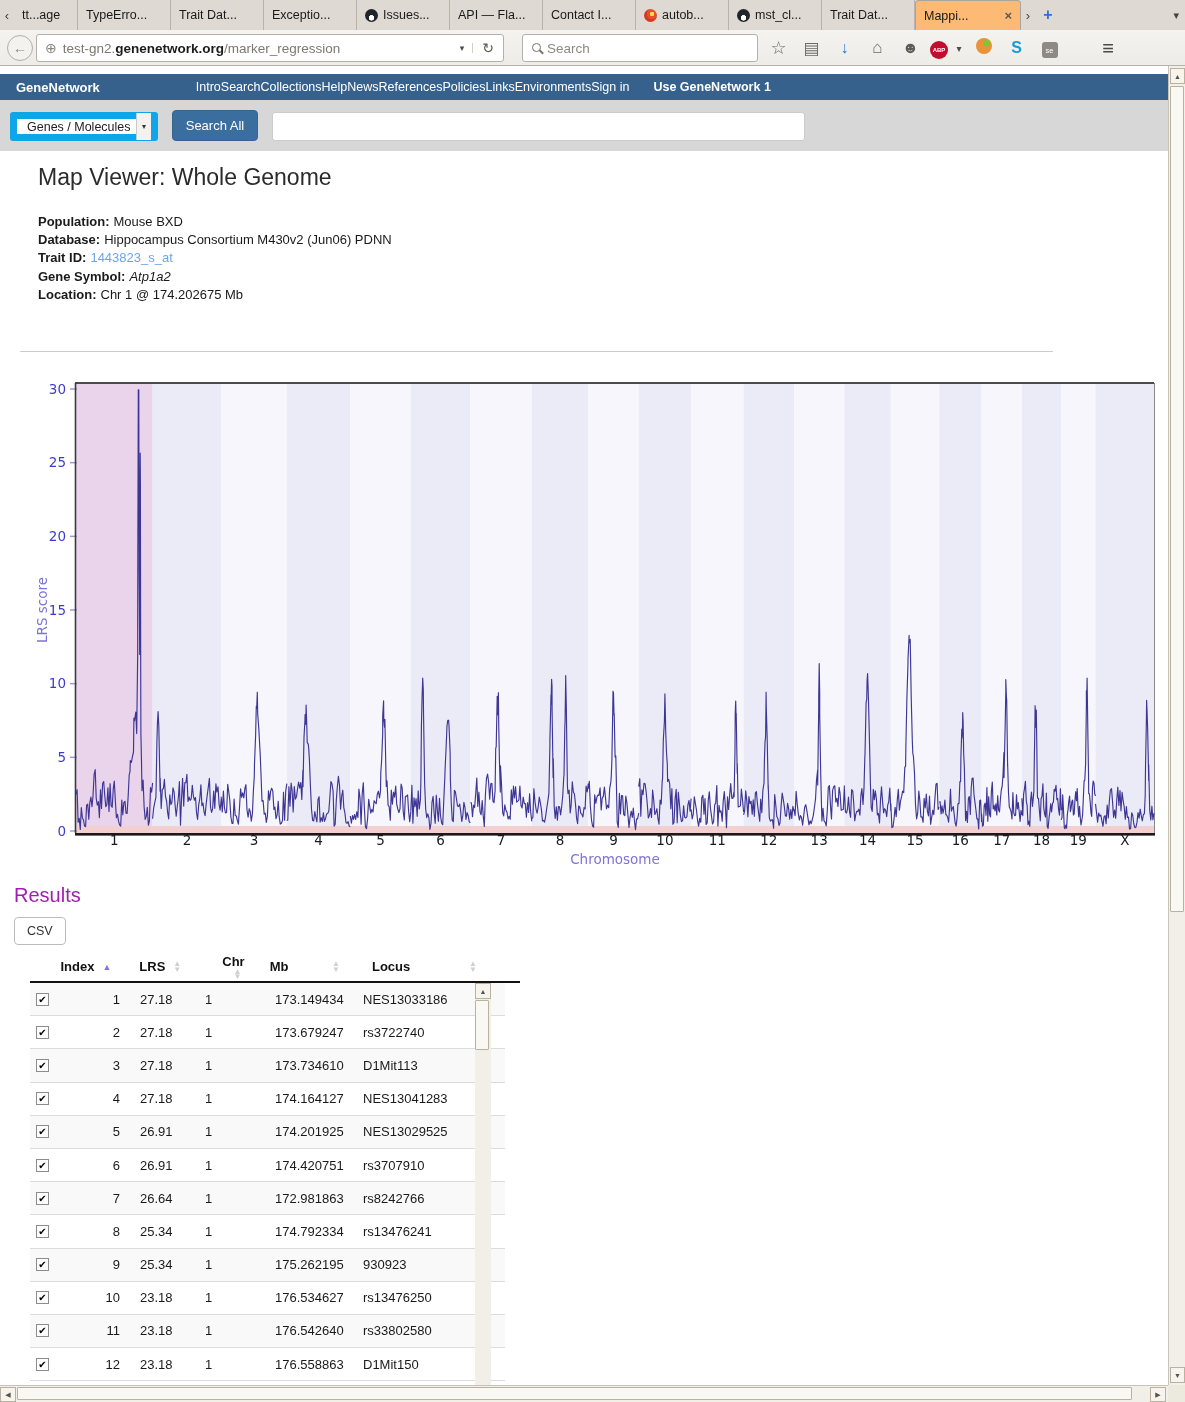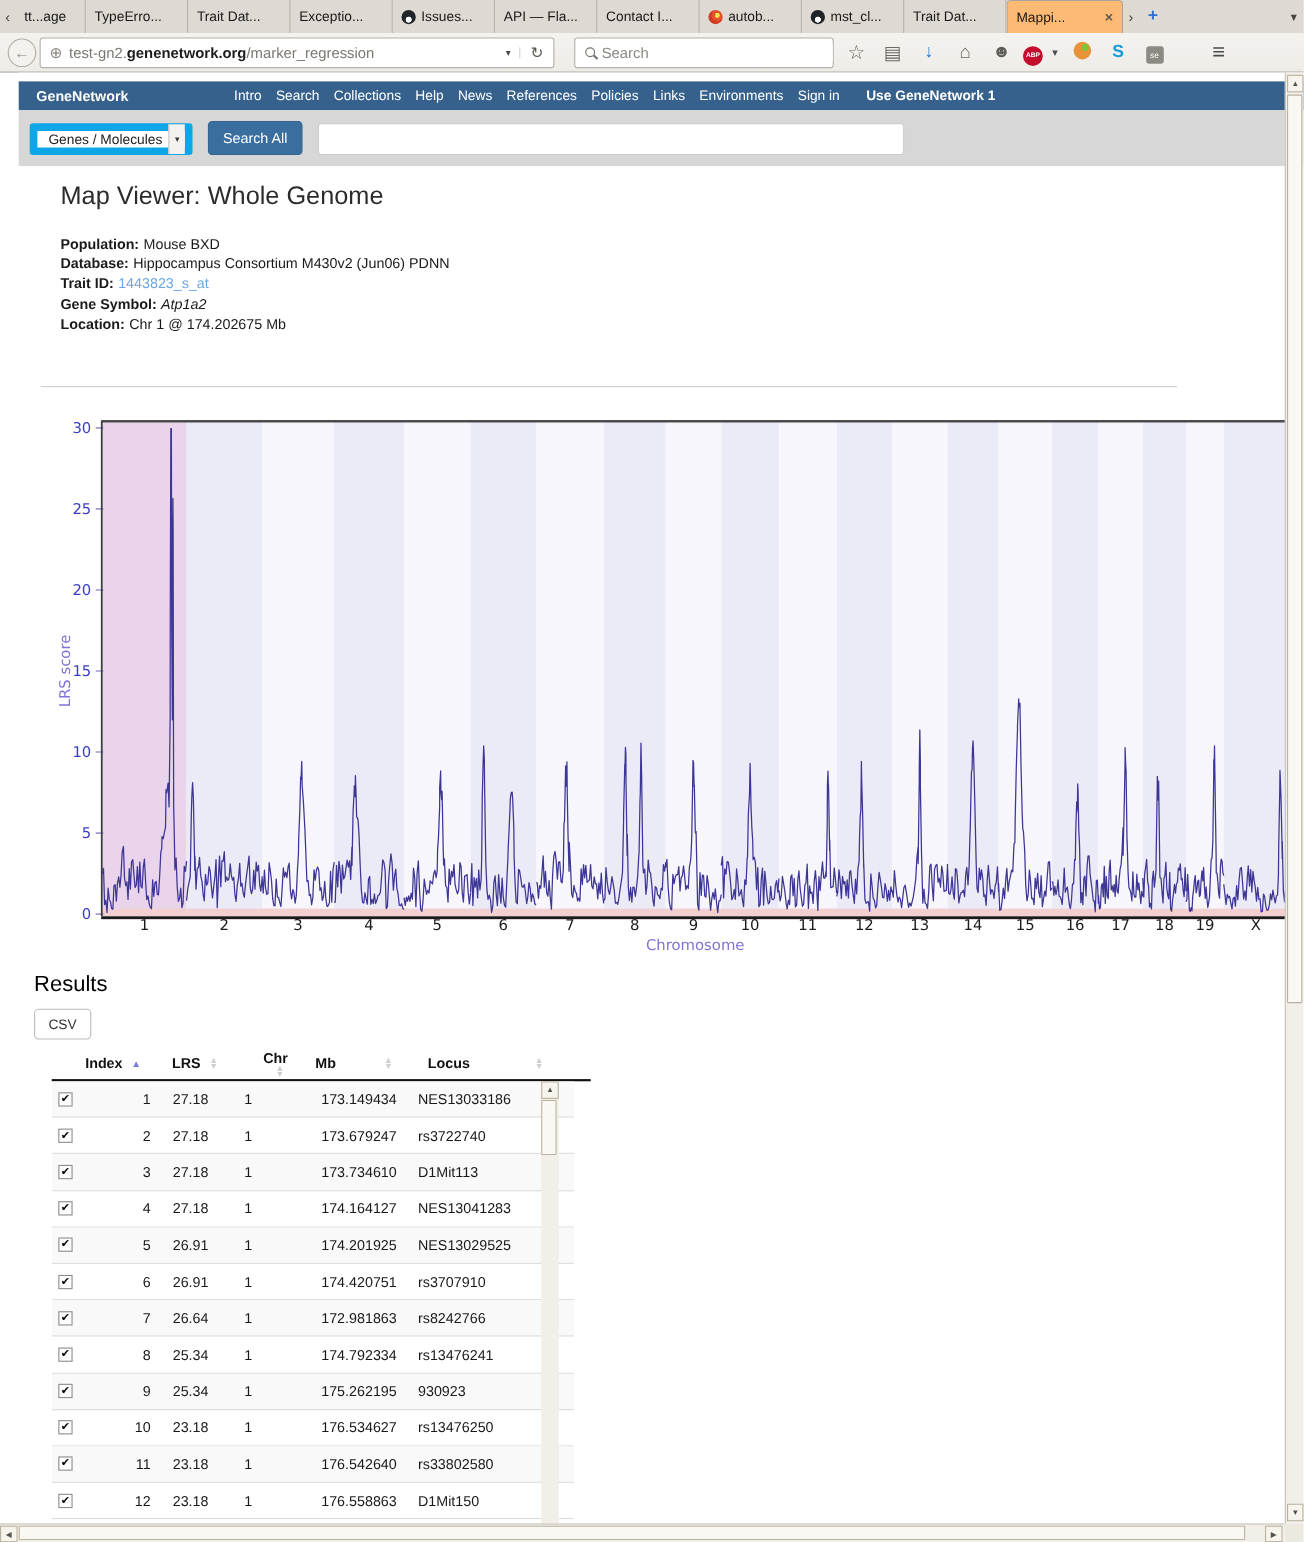--- a/index.html
+++ b/index.html
@@ -62,25 +62,25 @@
     color:#fff; font-size:6px; font-weight:bold; align-items:center; justify-content:center; }
   .tb-caret { width:16px; font-size:10px; color:#4c4c4c; }
   .tb-addon span { display:inline-block; width:16px; height:16px; border-radius:50%;
     background:radial-gradient(circle at 66% 32%, #7ec636 0 3px, #e8923a 3.5px); }
   .tb-skype { color:#169bd7; font-weight:bold; font-size:16px; }
   .tb-se span { display:inline-flex; width:16px; height:16px; border-radius:3px; background:#8d8a84;
     color:#fff; font-size:7.5px; align-items:center; justify-content:center; }
   .tb-menu { font-size:20px; color:#4a4a46; width:40px; margin-left:22px; }
 
   
-  #page { position:absolute; top:66px; left:0; width:1168px; height:1319px; background:#fff;margin-left:17px; }
+  #page { position:absolute; top:66px; left:0; width:1168px; height:1319px; background:#fff; }
   #site-nav { position:absolute; top:8px; left:0; width:1168px; height:26px; background:#35618c;
     display:flex; align-items:center; color:#fff; font-size:12.5px; }
   .brand { font-weight:bold; font-size:13px; margin:0 0 0 16px; }
-  #nav-items { display:flex; gap:13px; margin-left:48px;padding-left:48px; }
+  #nav-items { display:flex; margin-left:48px;padding-left:48px; }
   .nav-right { font-weight:bold; margin-left:24px; }
 
   #search-band { position:absolute; top:34px; left:0; width:1168px; height:51px; background:#d7d7d7; }
   .sel { position:absolute; left:10px; top:12px; width:148px; height:29px; background:#fff;
     border:7px solid #0ea5e9; border-radius:3px; display:flex; align-items:center;
     font-size:12.5px; color:#222; }
   .sel .sel-text { padding-left:10px; }
   .sel .sel-arrow { margin-left:auto; width:15px; height:27px; border-left:1px solid #c9c9c9;
     background:#f4f2ee; display:flex; align-items:center; justify-content:center; font-size:8px; color:#333; }
   .search-all { position:absolute; left:172px; top:10px; width:86px; height:31px; background:#3a6e9e;
@@ -98,21 +98,21 @@
 
   #map-tabs { position:absolute; top:249px; left:40px; display:flex; align-items:center; }
   .gn1-link { color:#3b97ec; font-size:13.5px; margin-right:28px; }
   .vector-tab { border:1px dotted #8a8a8a; background:#fff; color:#555; font-size:13.5px;
     padding:9px 22px; position:relative; z-index:2; }
   #tabs-hr { position:absolute; top:285px; left:20px; width:1033px; border-top:1px solid #ccc; }
 
   #chart-wrap { position:absolute; top:315px; left:0; width:1168px; height:500px; }
   svg { font-family:"DejaVu Sans", sans-serif; }
 
-  #results-heading { position:absolute; top:818px; left:14px; font-size:20px; color:#000000; }
+  #results-heading { position:absolute; top:818px; left:14px; font-size:20px; color:#a21caf; }
   .csv-btn { position:absolute; top:851px; left:14px; border:1px solid #bbb; border-radius:4px;
     background:#fff; color:#333; font-size:12.5px; padding:6px 12px; }
 
   #results-header { position:absolute; top:886px; left:30px; width:490px; height:31px;
     display:flex; align-items:center; border-bottom:2px solid #111; font-size:13px; font-weight:bold; color:#111; }
   .th-pad { width:42px; }
   .th { display:flex; align-items:center; }
   .sort-asc { color:#7a7ae0; font-size:9px; margin-left:8px; }
   .sort-both { display:inline-flex; flex-direction:column; line-height:5.5px; font-size:8px;
     color:#cfcfcf; margin-left:8px; }

